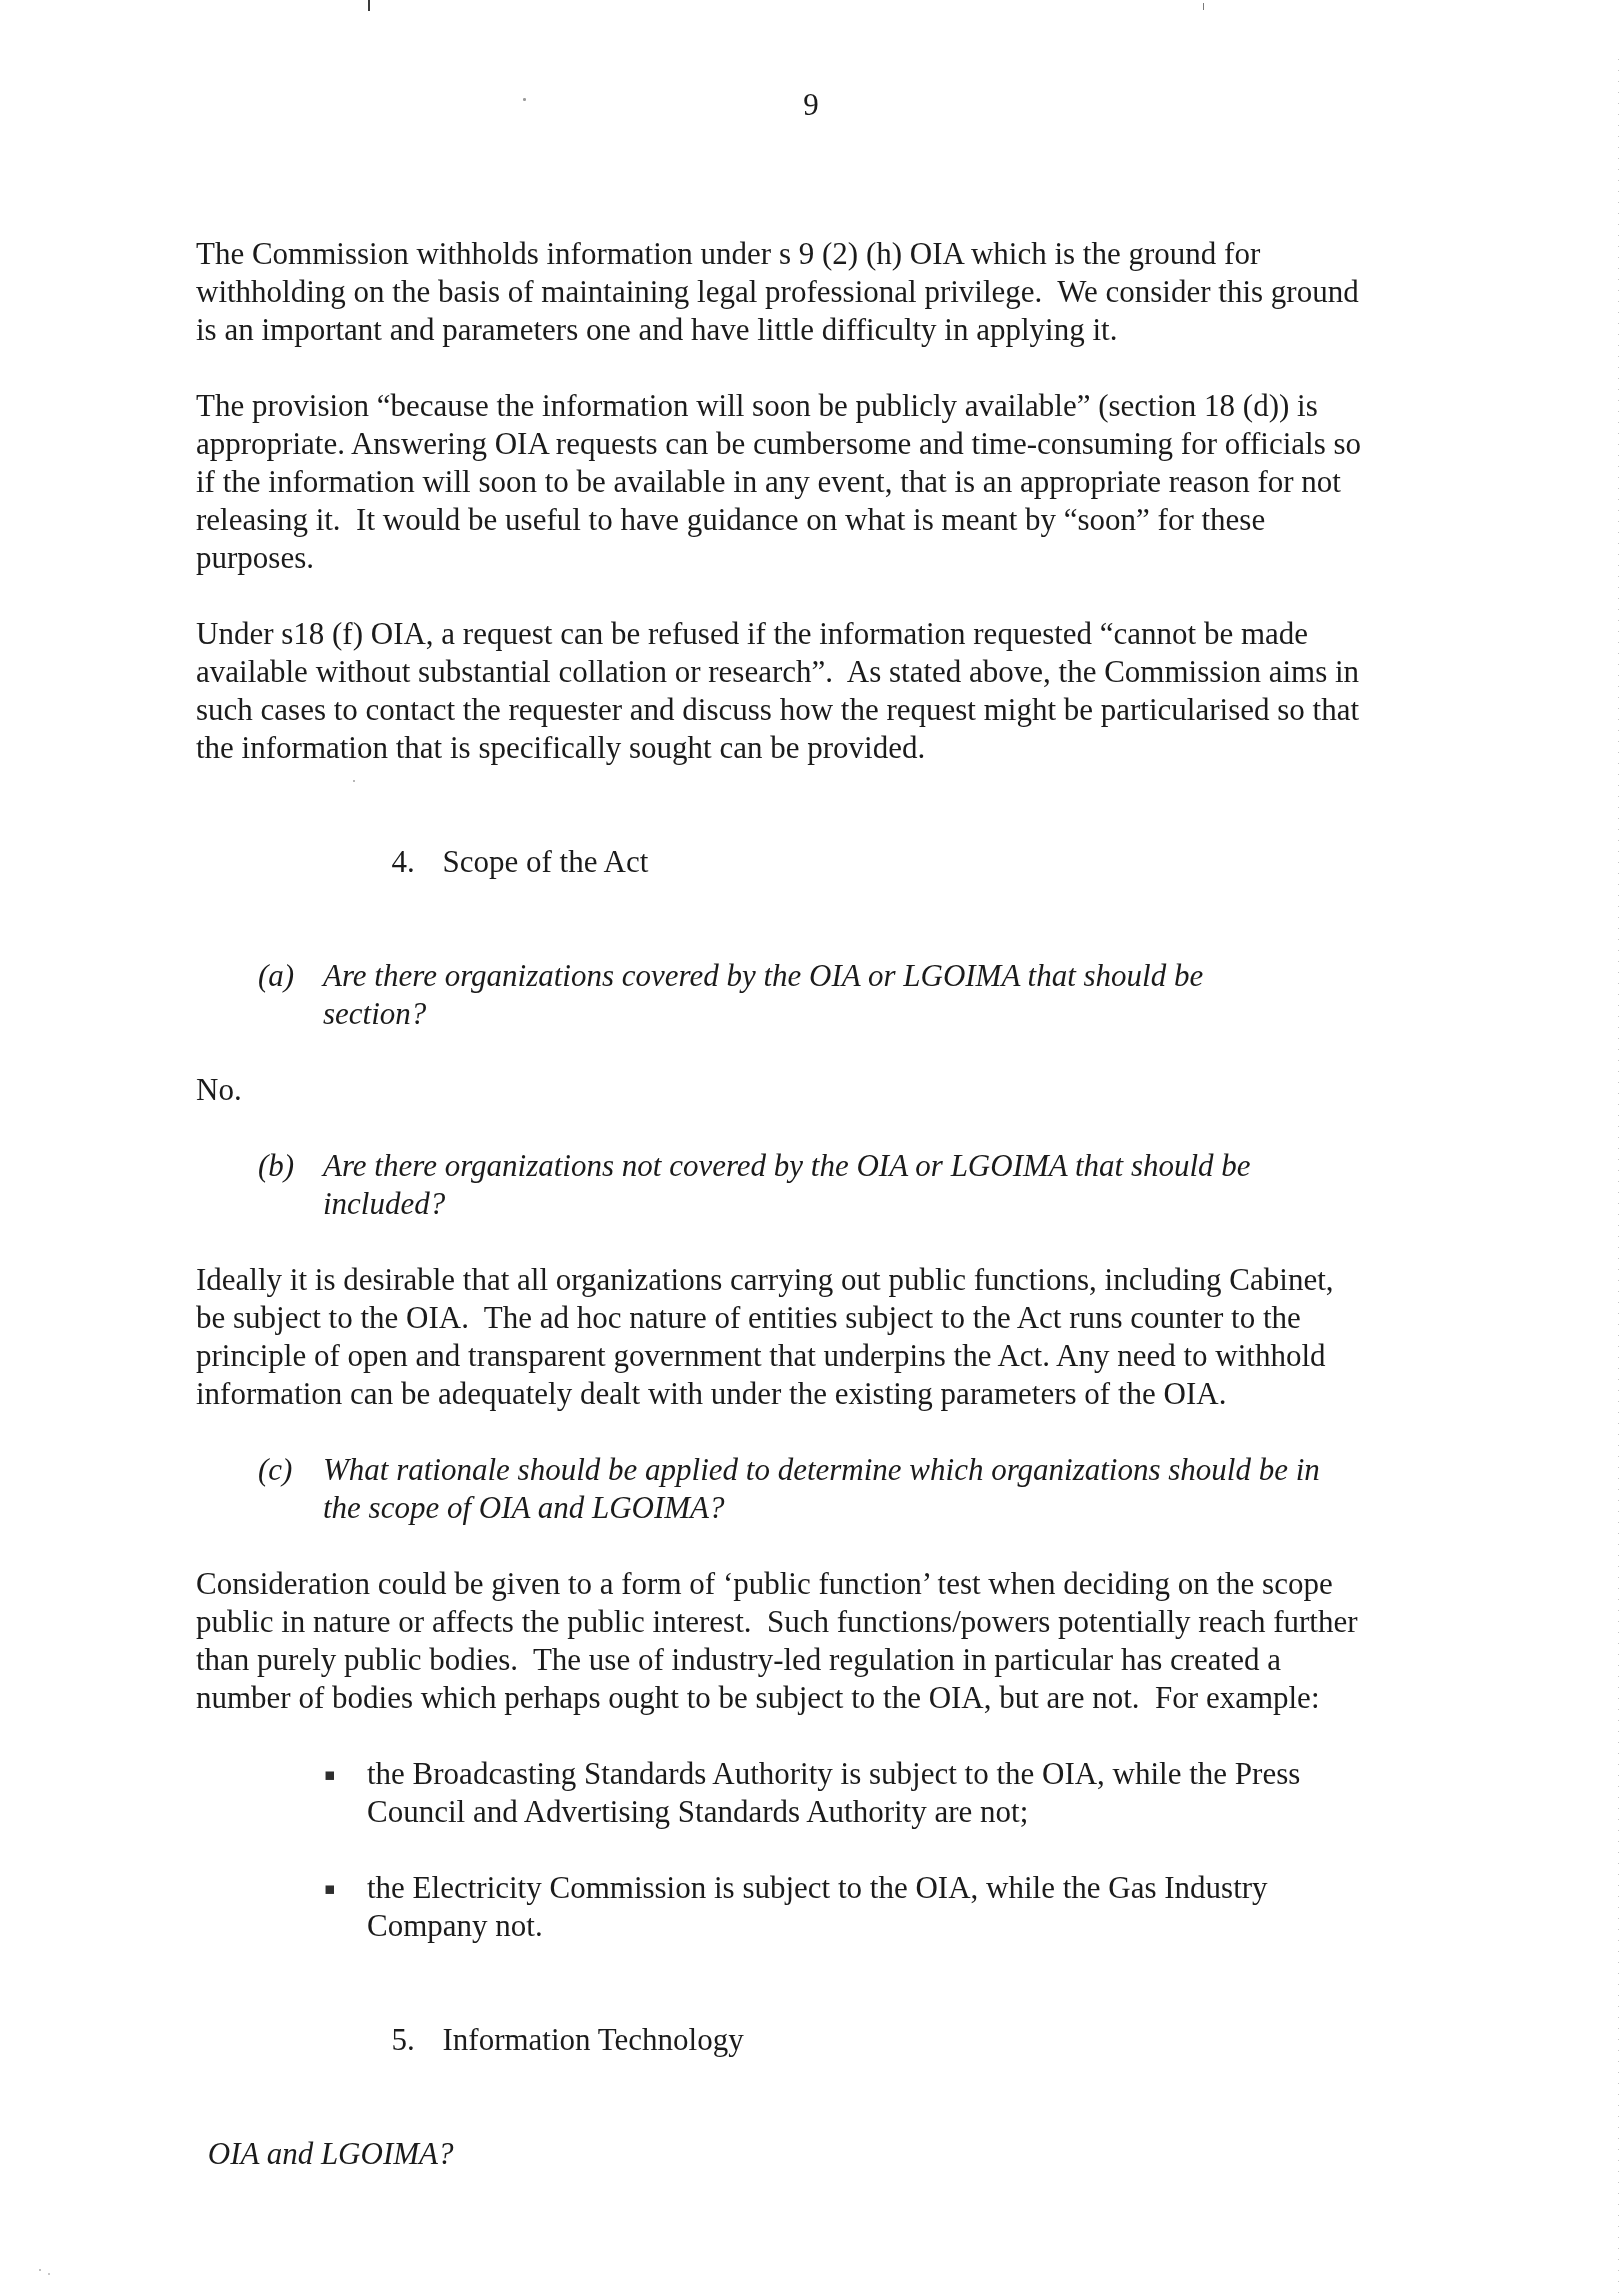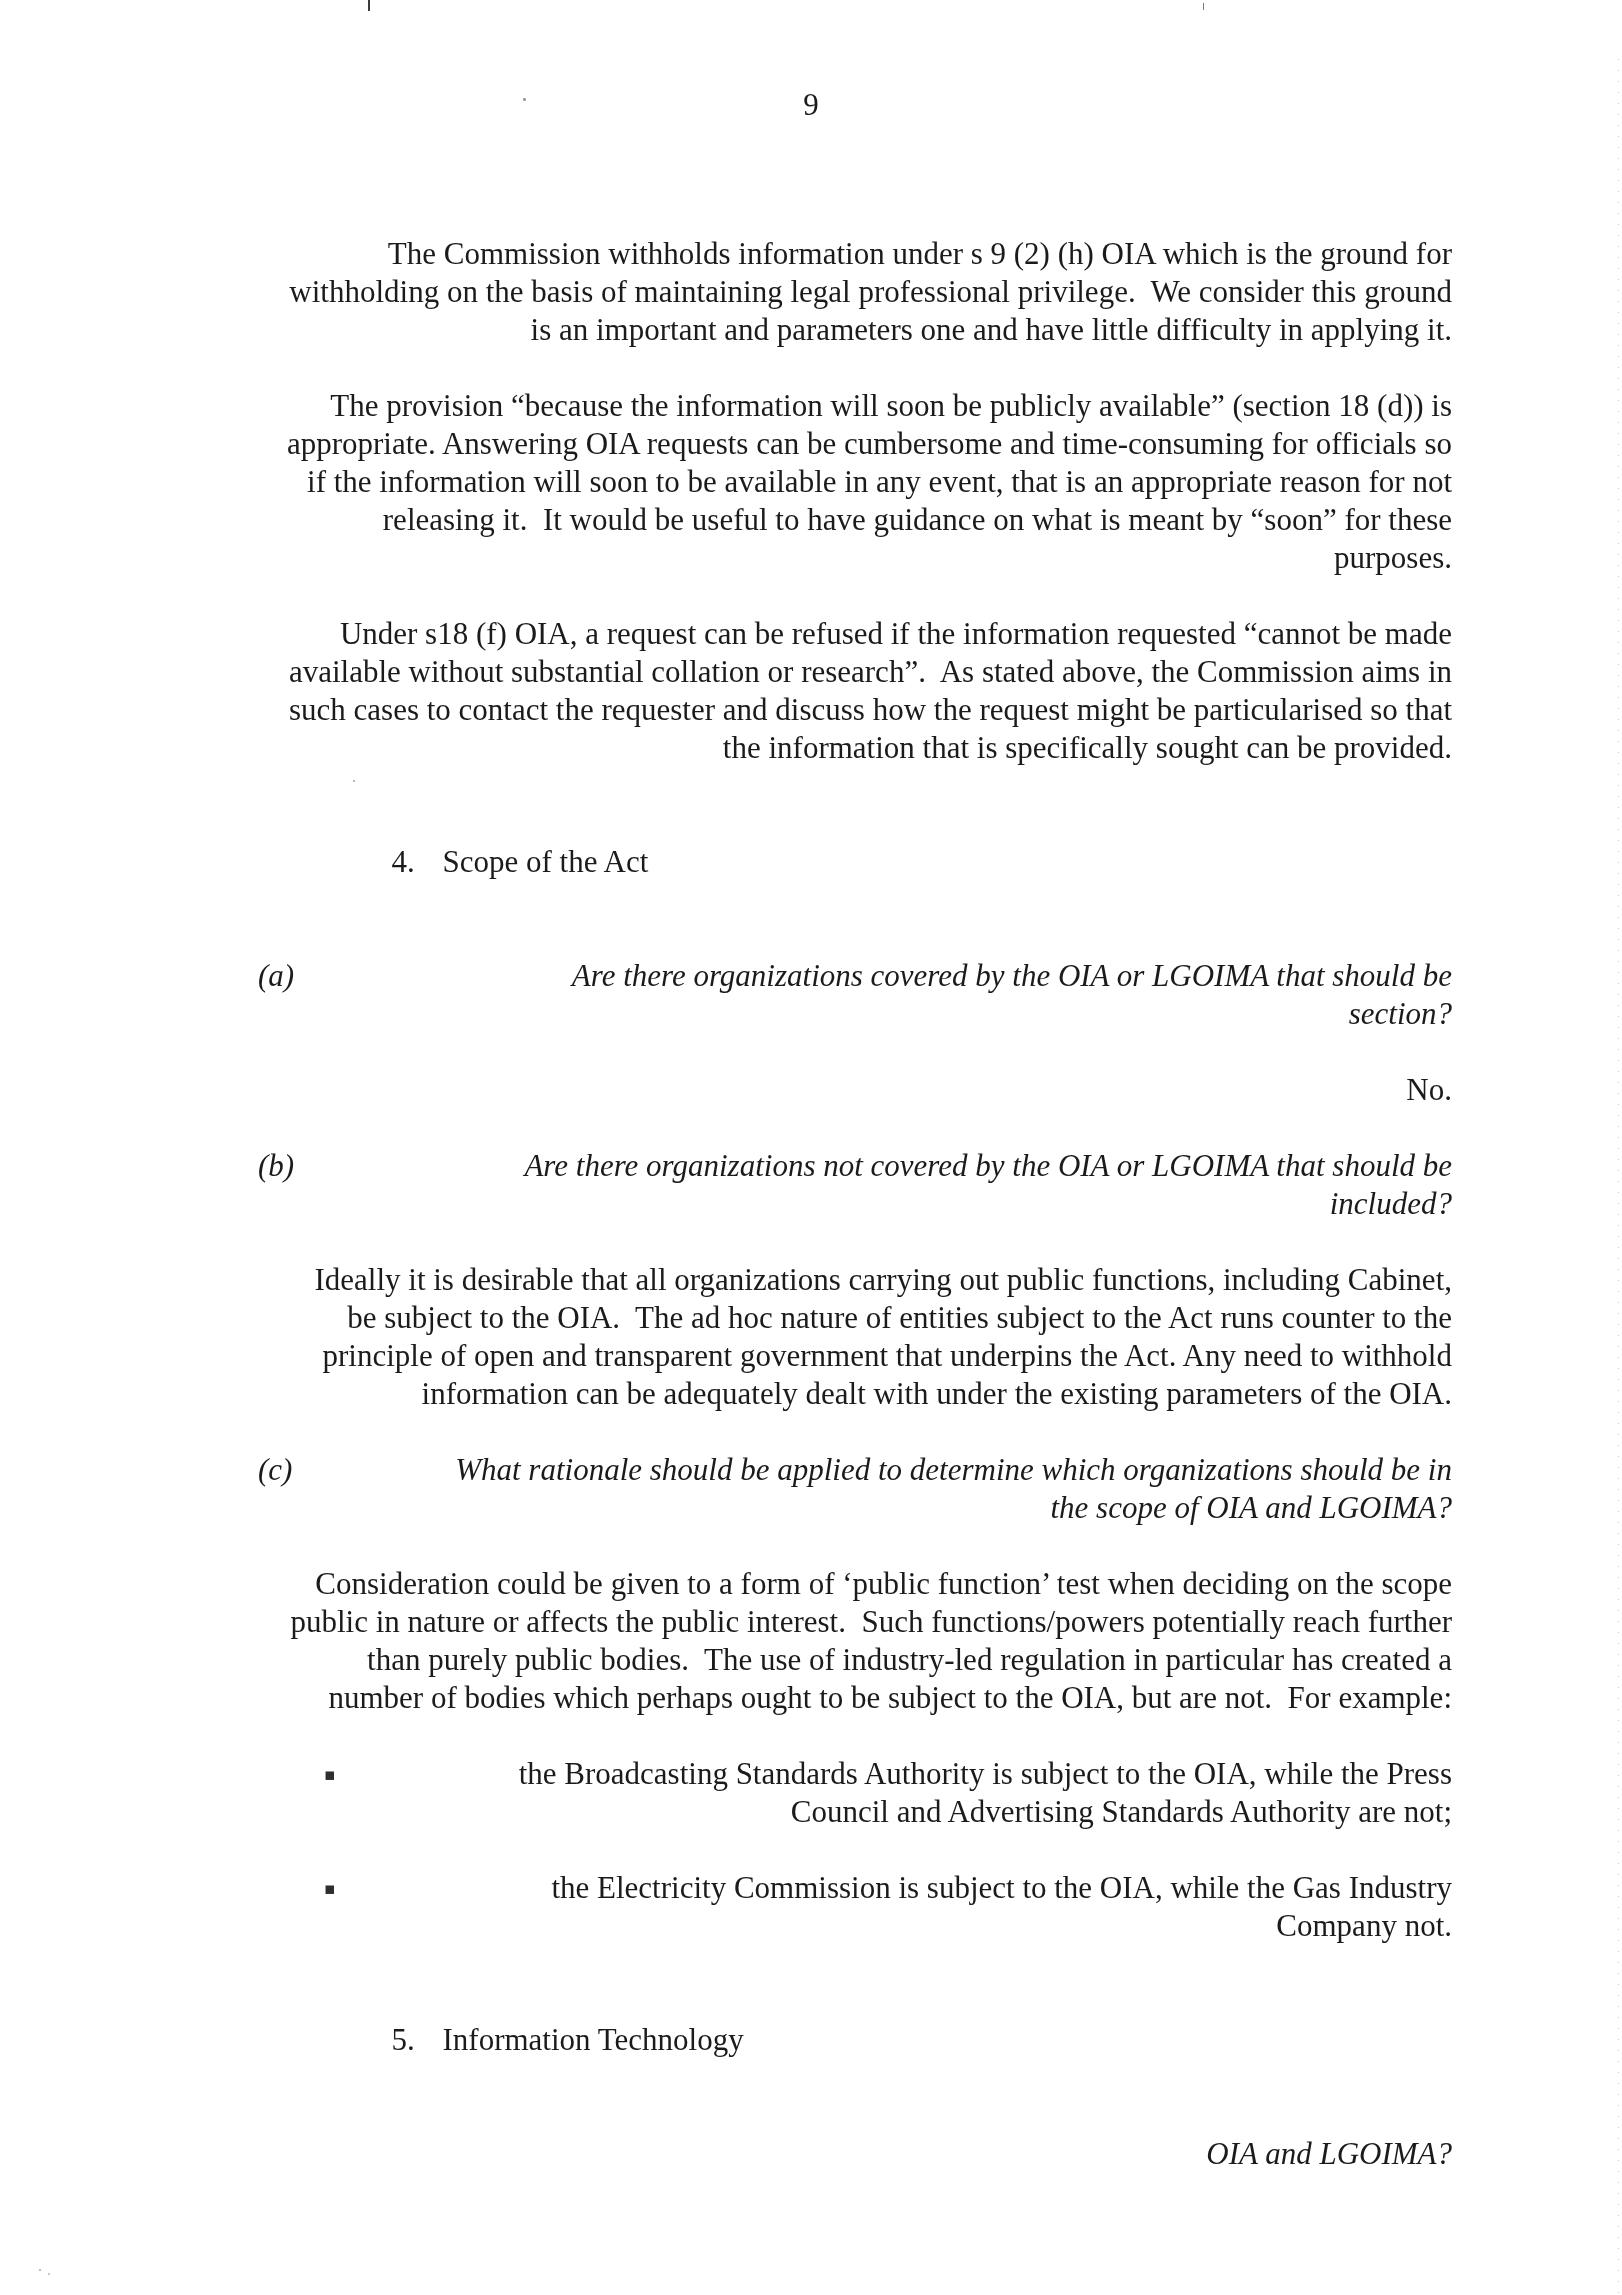--- a/index.html
+++ b/index.html
@@ -8,37 +8,37 @@
     width: 1623px;
     height: 2295px;
     background: #ffffff;
     overflow: hidden;
     font-family: "Liberation Serif", "DejaVu Serif", serif;
     color: #1b1b1b;
     font-size: 31px;
     line-height: 38px;
   }
   .content { position: absolute; left: 196px; top: 0; width: 1256px; }
-  .line { white-space: pre; text-align: right; }
+  .line { white-space: pre; }
   .page-number { margin-top: 86px; text-align: center; width: 1230px; }
   .para { margin-top: 38px; }
   .para.first { margin-top: 111px; }
   .heading { margin-top: 38px; margin-left: 149px; font-weight: normal; white-space: pre; }
   .heading .h-num { display: inline-block; width: 51px; }
   .question { position: relative; margin-top: 38px; margin-left: 62px; font-style: italic; }
   .question .q-label { position: absolute; left: 0; top: 0; }
   .question .q-text { margin-left: 65px; }
   .answer { margin-top: 38px; }
   .bullet { position: relative; margin-top: 38px; margin-left: 128px; }
   .bullet .b-marker {
     position: absolute; left: 0; top: 0;
     font-family: "DejaVu Sans", sans-serif;
     font-size: 17px; line-height: 38px; color: #2e2e2e;
   }
-  .bullet .b-text { margin-left: 22px; }
+  .bullet .b-text { margin-left: 43px; }
   .final-question { position: relative; margin-top: 38px; margin-left: 11.8px; font-style: italic; }
   .final-question .q-label { display: inline-block; width: 107px; font-style: italic; }
   
   .tick-a { position: absolute; left: 368px; top: 0; width: 2px; height: 10.5px; background: #3a3a3a; }
   .tick-b { position: absolute; left: 1203px; top: 2.6px; width: 1.3px; height: 7.9px; background: #7a7a7a; }
   .speck-a { position: absolute; left: 523px; top: 98px; width: 2.6px; height: 2.6px; background: #9a9a9a; border-radius: 50%; }
   .speck-b { position: absolute; left: 353px; top: 780px; width: 2px; height: 2px; background: #9f9f9f; border-radius: 50%; }
   .speck-c { position: absolute; left: 39px; top: 2269px; width: 2px; height: 2px; background: #ababab; border-radius: 50%; }
   .speck-d { position: absolute; left: 48px; top: 2273px; width: 2px; height: 2px; background: #b5b5b5; border-radius: 50%; }
   .edge-dots {

